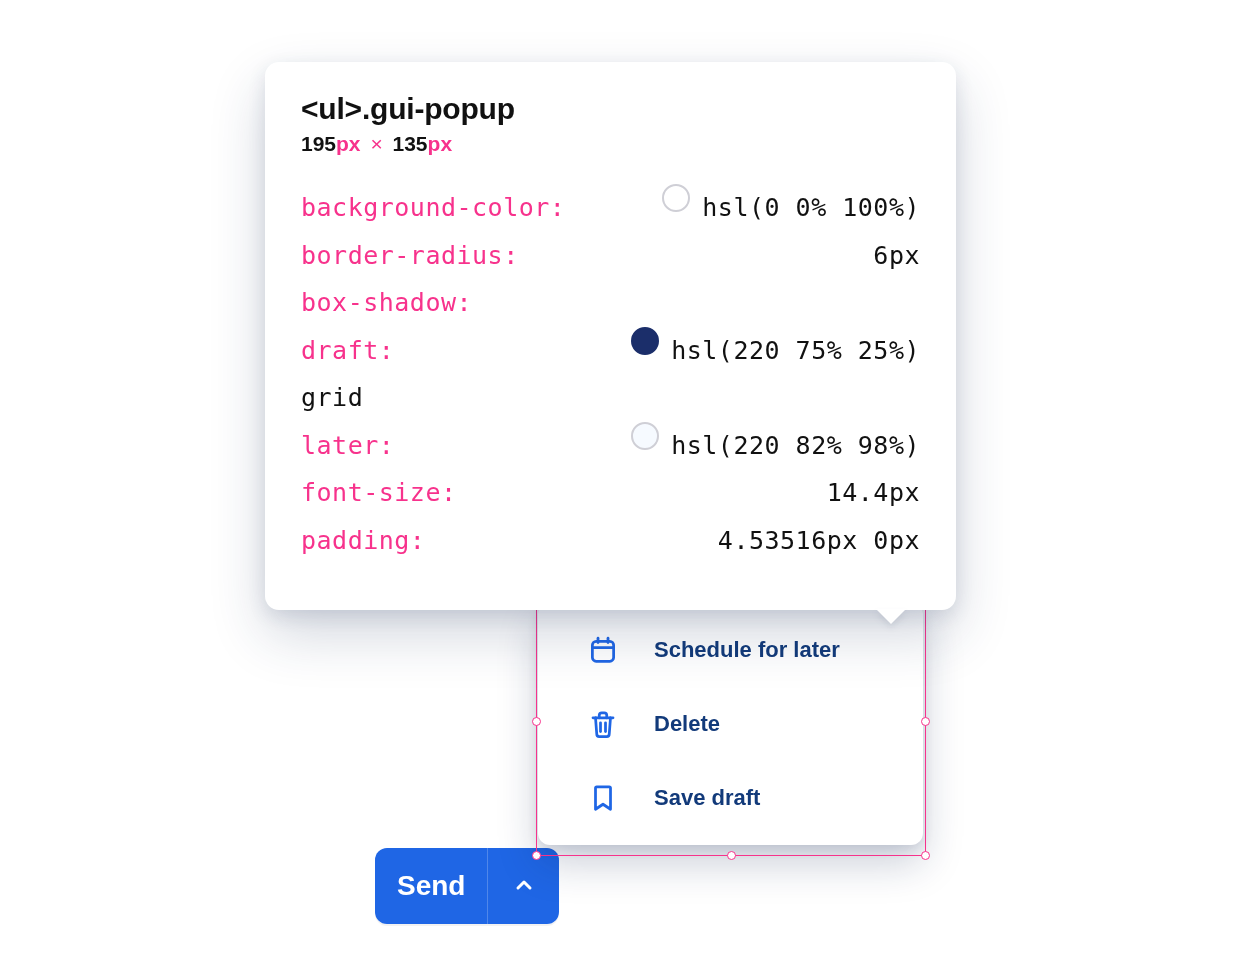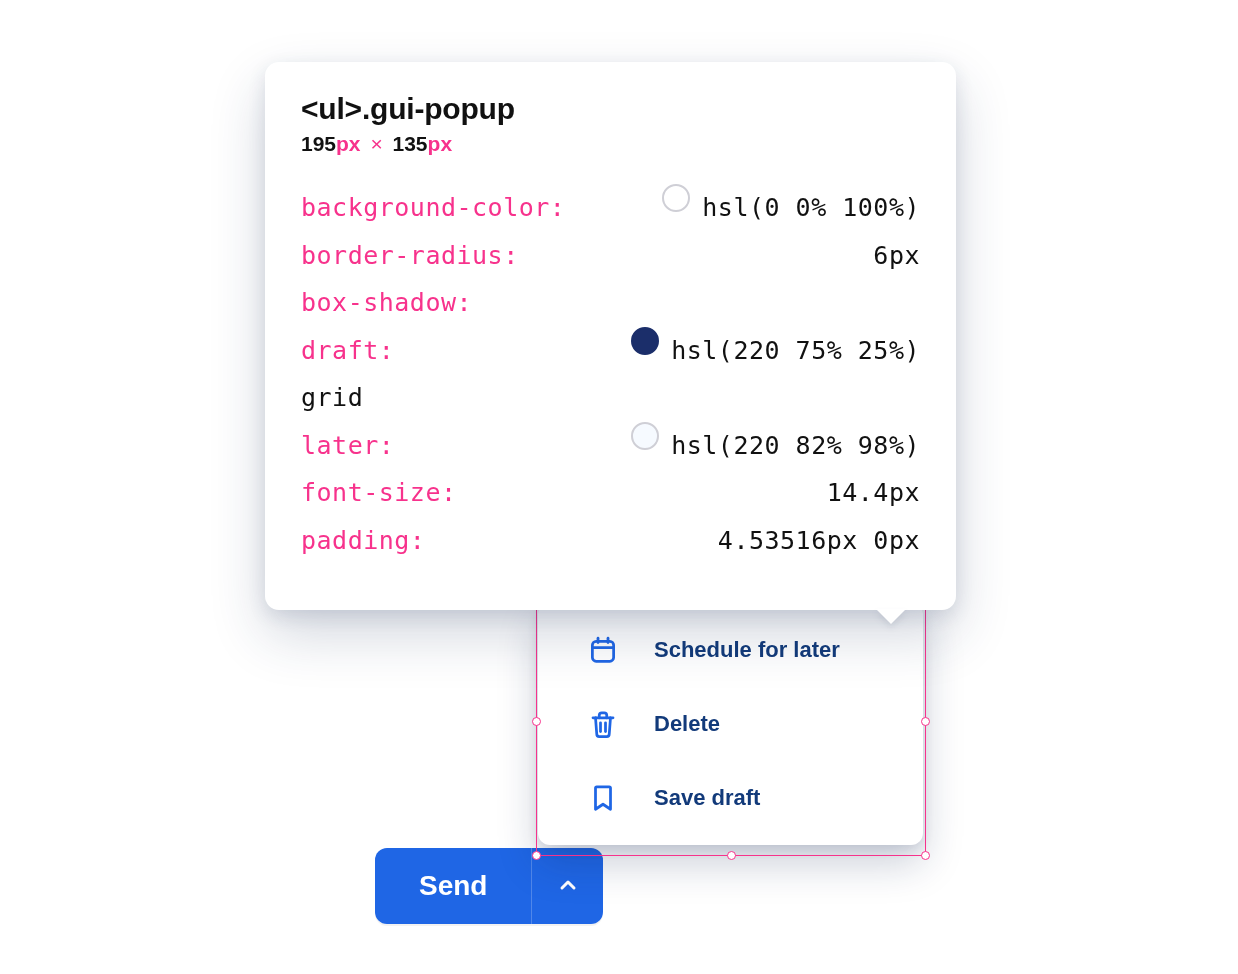--- a/index.html
+++ b/index.html
@@ -167,21 +167,21 @@
       border-radius: 12px;
       overflow: hidden;
       box-shadow: 0 2px 0 rgba(0,0,0,0.05);
     }
     .send-btn {
       background: var(--blue-accent);
       color: #fff;
       font-size: 28px;
       font-weight: 700;
       border: none;
-      padding: 22px 44px;
+      padding: 22px 22px;
       cursor: pointer;
     }
     .send-chevron {
       background: var(--blue-accent);
       border: none;
       border-left: 1px solid rgba(255,255,255,0.22);
       width: 72px;
       display: flex;
       align-items: center;
       justify-content: center;

